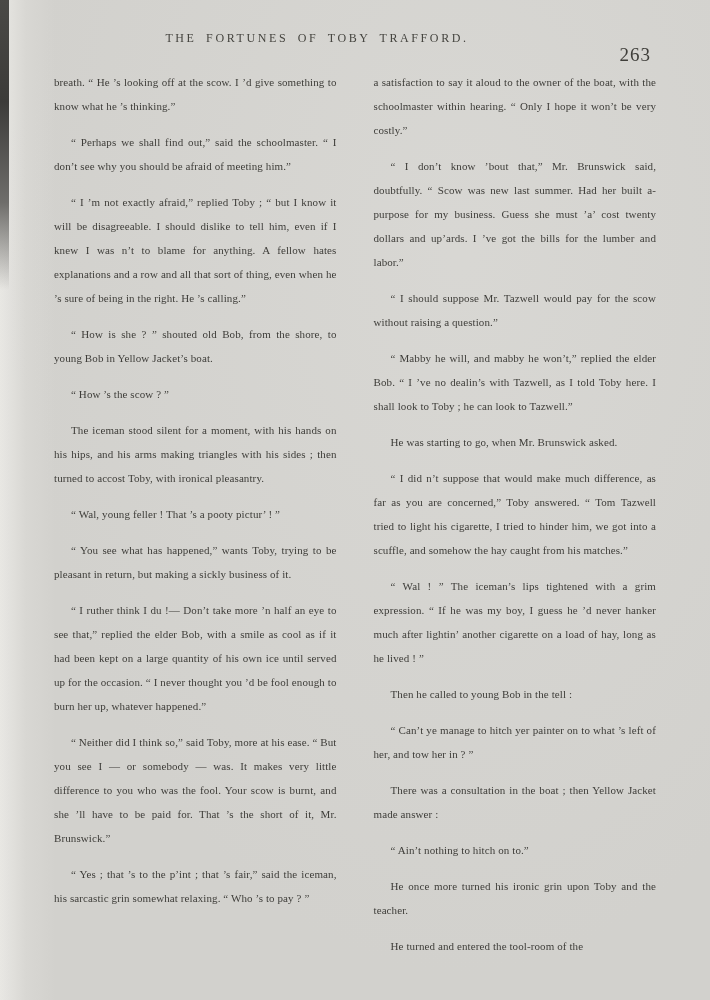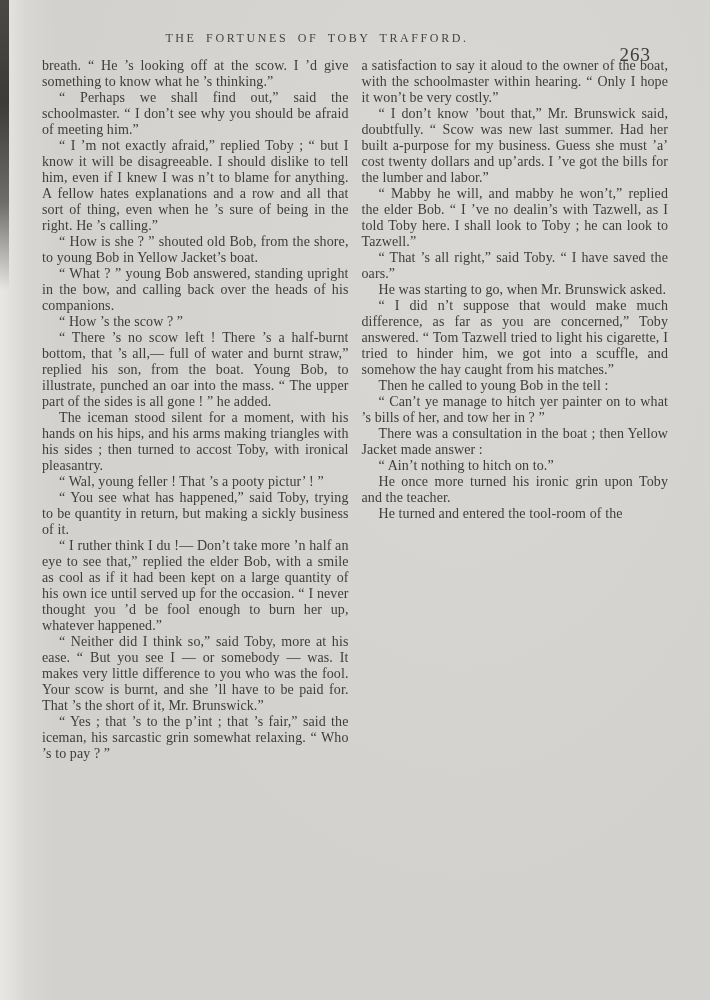--- a/index.html
+++ b/index.html
@@ -31,22 +31,22 @@
   .page-number{
     position:absolute;right:17px;top:-3px;
     font-size:19px;color:#3f3e3a;letter-spacing:1px;margin-top:16px;
   }
   .columns{
     position:absolute;top:58px;left:42px;width:626px;
     display:flex;gap:13px;
   }
   .col{flex:1 1 0;min-width:0;}
   .col p{
-    margin:0;text-align:justify;
-    font-size:14px;line-height:16px;
+    margin:12px;text-align:justify;
+    font-size:11px;line-height:24px;
     color:#3e3d39;
     letter-spacing:0.1px;
   }
   .col p.indent{text-indent:17px;}
 </style>
 </head>
 <body>
 
 <div class="page">
   <div class="gutter-shadow"></div>
@@ -55,38 +55,37 @@
     <div class="running-title">THE FORTUNES OF TOBY TRAFFORD.</div>
     <div class="page-number">263</div>
   </div>
 
   <div class="columns">
     <div class="col">
         <p>breath.  “ He ’s looking off at the scow.  I ’d give something to know what he ’s thinking.”</p>
         <p class="indent">“ Perhaps we shall find out,” said the schoolmaster.  “ I don’t see why you should be afraid of meeting him.”</p>
         <p class="indent">“ I ’m not exactly afraid,” replied Toby ; “ but I know it will be disagreeable.  I should dislike to tell him, even if I knew I was n’t to blame for anything.  A fellow hates explanations and a row and all that sort of thing, even when he ’s sure of being in the right.  He ’s calling.”</p>
         <p class="indent">“ How is she ? ” shouted old Bob, from the shore, to young Bob in Yellow Jacket’s boat.</p>
-        <p class="indent">“ What ? ”  young Bob answered, standing upright in the bow, and calling back over the heads of his companions.</p>
         <p class="indent">“ How ’s the scow ? ”</p>
-        <p class="indent">“ There ’s no scow left !  There ’s a half-burnt bottom, that ’s all,— full of water and burnt straw,” replied his son, from the boat.  Young Bob, to illustrate, punched an oar into the mass. “ The upper part of the sides is all gone ! ” he added.</p>
         <p class="indent">The iceman stood silent for a moment, with his hands on his hips, and his arms making triangles with his sides ; then turned to accost Toby, with ironical pleasantry.</p>
         <p class="indent">“ Wal, young feller !  That ’s a pooty pictur’ ! ”</p>
-        <p class="indent">“ You see what has happened,” said Toby, trying to be quantity in return, but making a sickly business of it.</p>
+        <p class="indent">“ You see what has happened,” wants Toby, trying to be pleasant in return, but making a sickly business of it.</p>
         <p class="indent">“ I ruther think I du !— Don’t take more ’n half an eye to see that,” replied the elder Bob, with a smile as cool as if it had been kept on a large quantity of his own ice until served up for the occasion.  “ I never thought you ’d be fool enough to burn her up, whatever happened.”</p>
         <p class="indent">“ Neither did I think so,” said Toby, more at his ease.  “ But you see I — or somebody — was. It makes very little difference to you who was the fool.  Your scow is burnt, and she ’ll have to be paid for.  That ’s the short of it, Mr. Brunswick.”</p>
         <p class="indent">“ Yes ;  that ’s to the p’int ;  that ’s fair,” said the iceman, his sarcastic grin somewhat relaxing.  “ Who ’s to pay ? ”</p>
       </div>
     <div class="col">
         <p>a satisfaction to say it aloud to the owner of the boat, with the schoolmaster within hearing. “ Only I hope it won’t be very costly.”</p>
         <p class="indent">“ I don’t know ’bout that,” Mr. Brunswick said, doubtfully.  “ Scow was new last summer. Had her built a-purpose for my business. Guess she must ’a’ cost twenty dollars and up’ards.  I ’ve got the bills for the lumber and labor.”</p>
+        <p class="indent">“ I should suppose Mr. Tazwell would pay for the scow without raising a question.”</p>
         <p class="indent">“ Mabby he will, and mabby he won’t,” replied the elder Bob.  “ I ’ve no dealin’s with Tazwell, as I told Toby here.  I shall look to Toby ;  he can look to Tazwell.”</p>
-        <p class="indent">“ That ’s all right,” said Toby.  “ I have saved the oars.”</p>
         <p class="indent">He was starting to go, when Mr. Brunswick asked.</p>
         <p class="indent">“ I did n’t suppose that would make much difference, as far as you are concerned,” Toby answered.  “ Tom Tazwell tried to light his cigarette, I tried to hinder him, we got into a scuffle, and somehow the hay caught from his matches.”</p>
+        <p class="indent">“ Wal ! ”  The iceman’s lips tightened with a grim expression.  “ If he was my boy, I guess he ’d never hanker much after lightin’ another cigarette on a load of hay, long as he lived ! ”</p>
         <p class="indent">Then he called to young Bob in the tell :</p>
-        <p class="indent">“ Can’t ye manage to hitch yer painter on to what ’s bills of her, and tow her in ? ”</p>
+        <p class="indent">“ Can’t ye manage to hitch yer painter on to what ’s left of her, and tow her in ? ”</p>
         <p class="indent">There was a consultation in the boat ;  then Yellow Jacket made answer :</p>
         <p class="indent">“ Ain’t nothing to hitch on to.”</p>
         <p class="indent">He once more turned his ironic grin upon Toby and the teacher.</p>
         <p class="indent">He turned and entered the tool-room of the</p>
       </div>
   </div>
 </div>
 
 </body></html>

